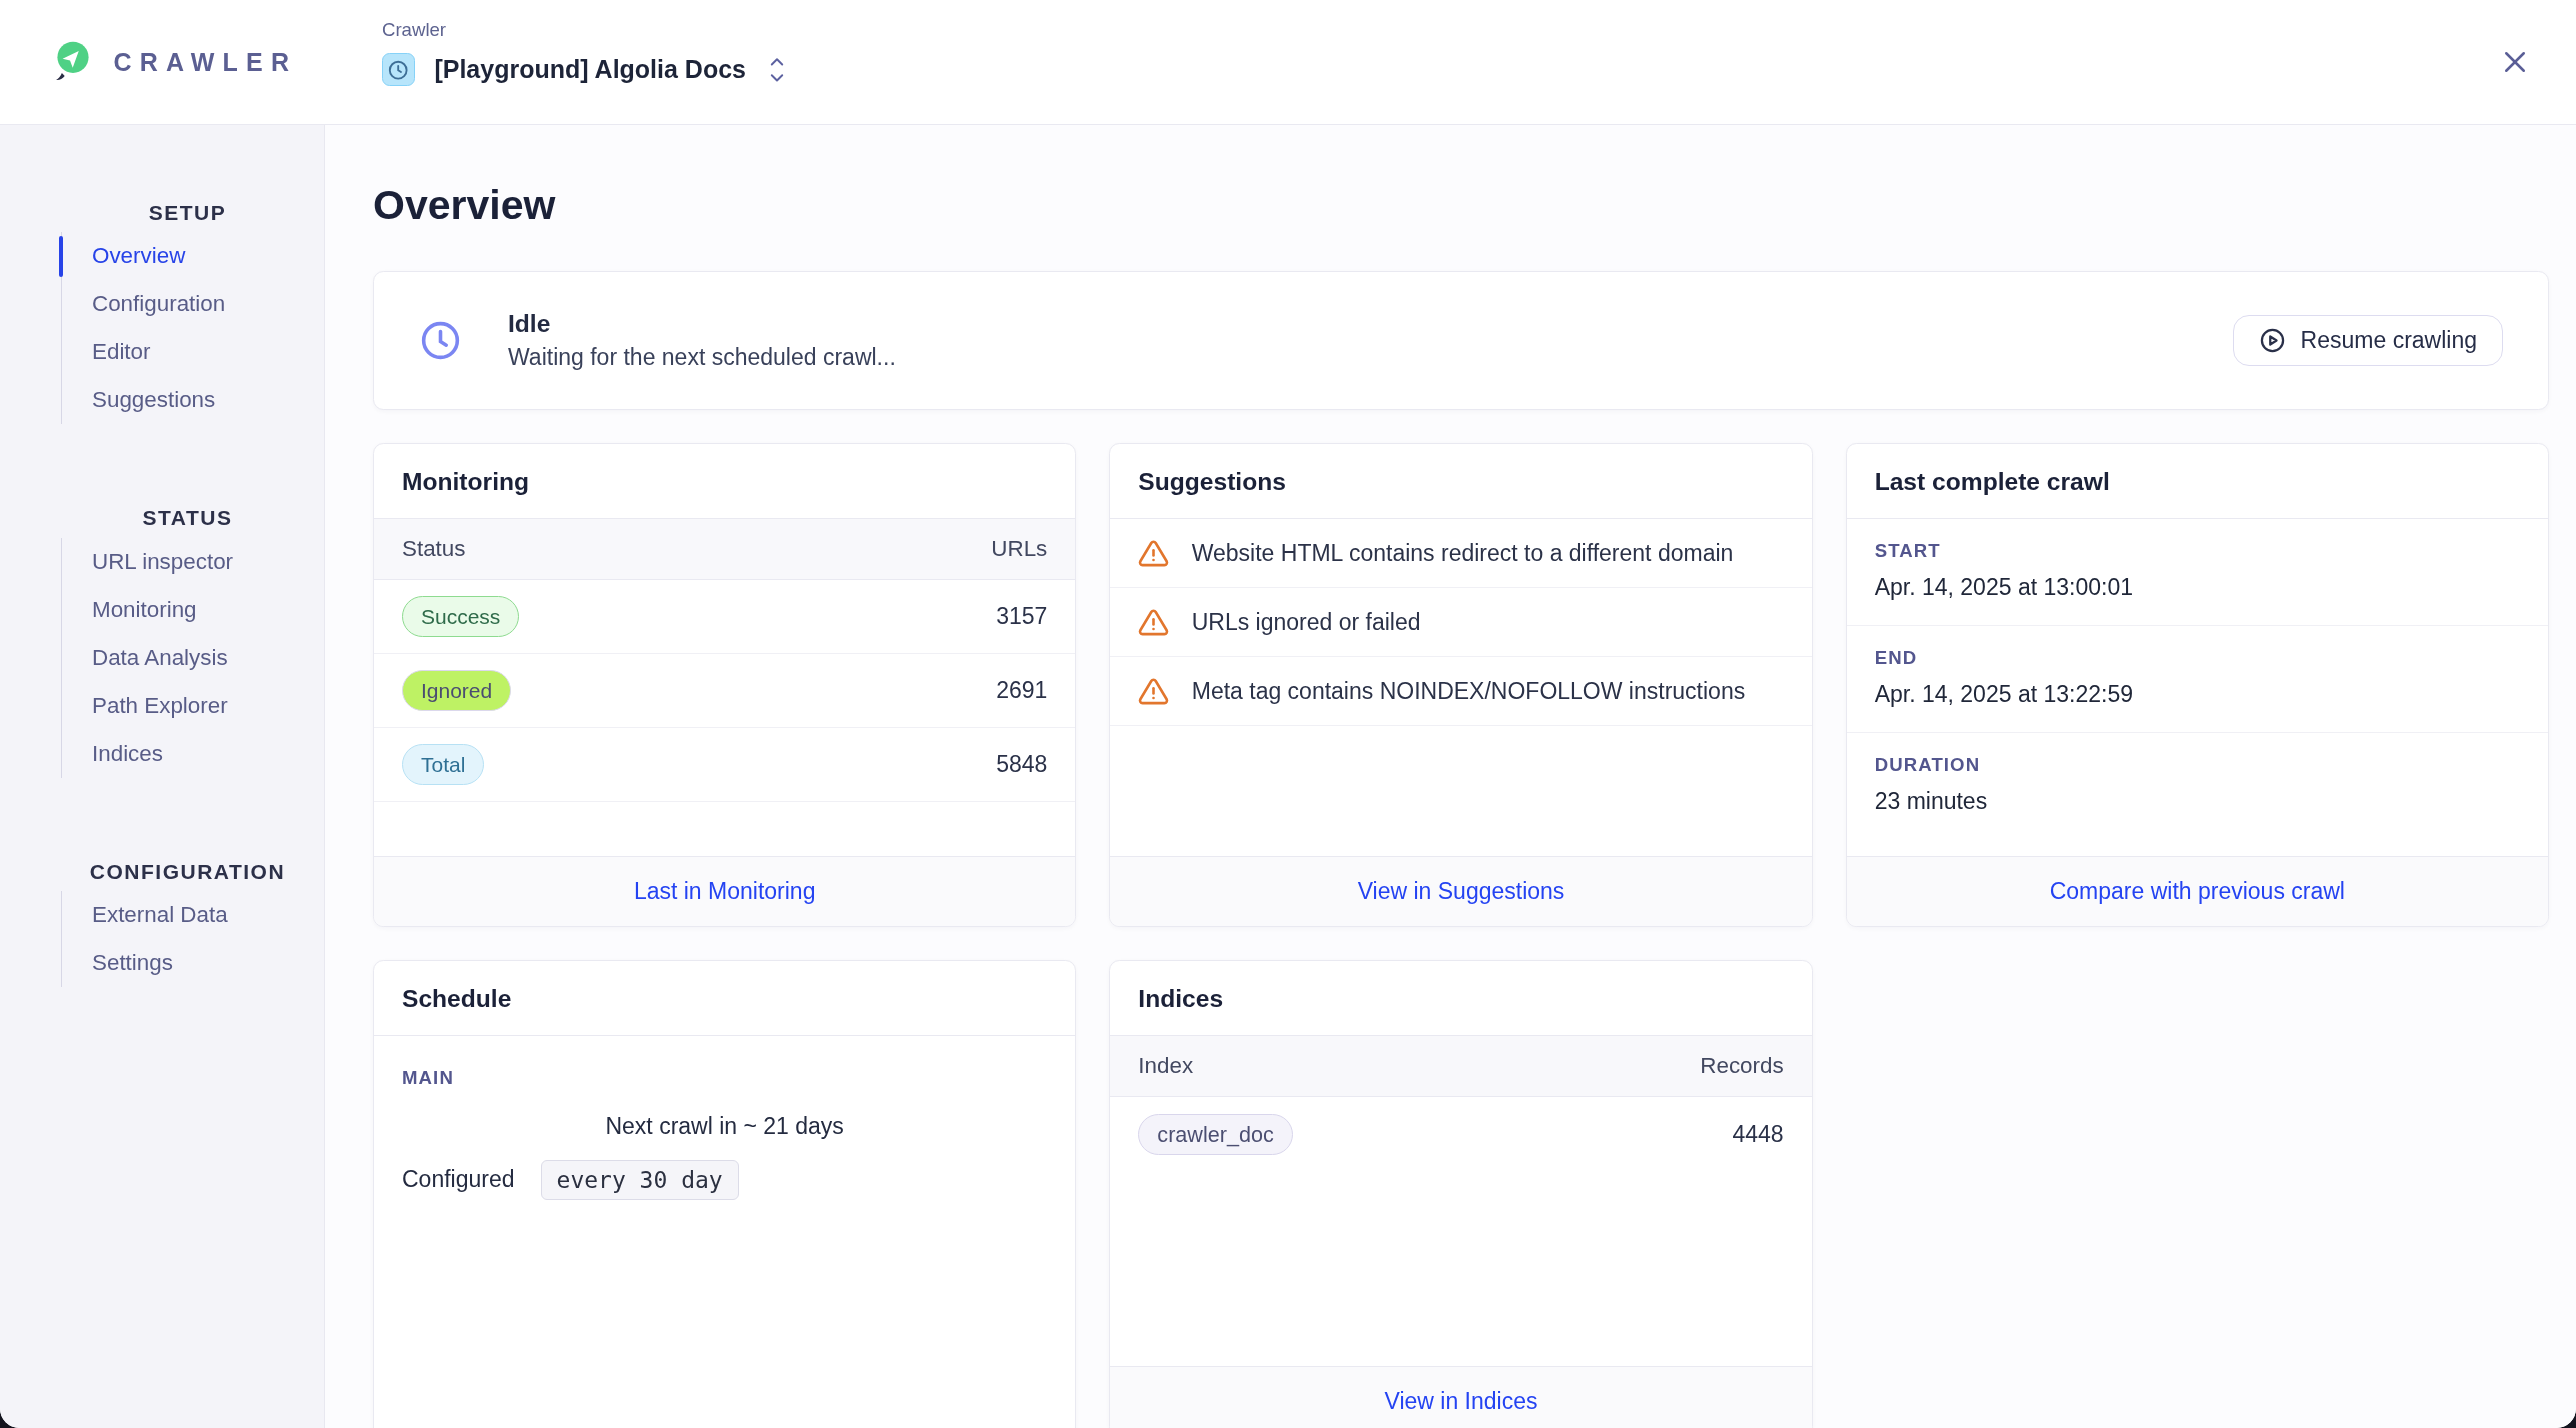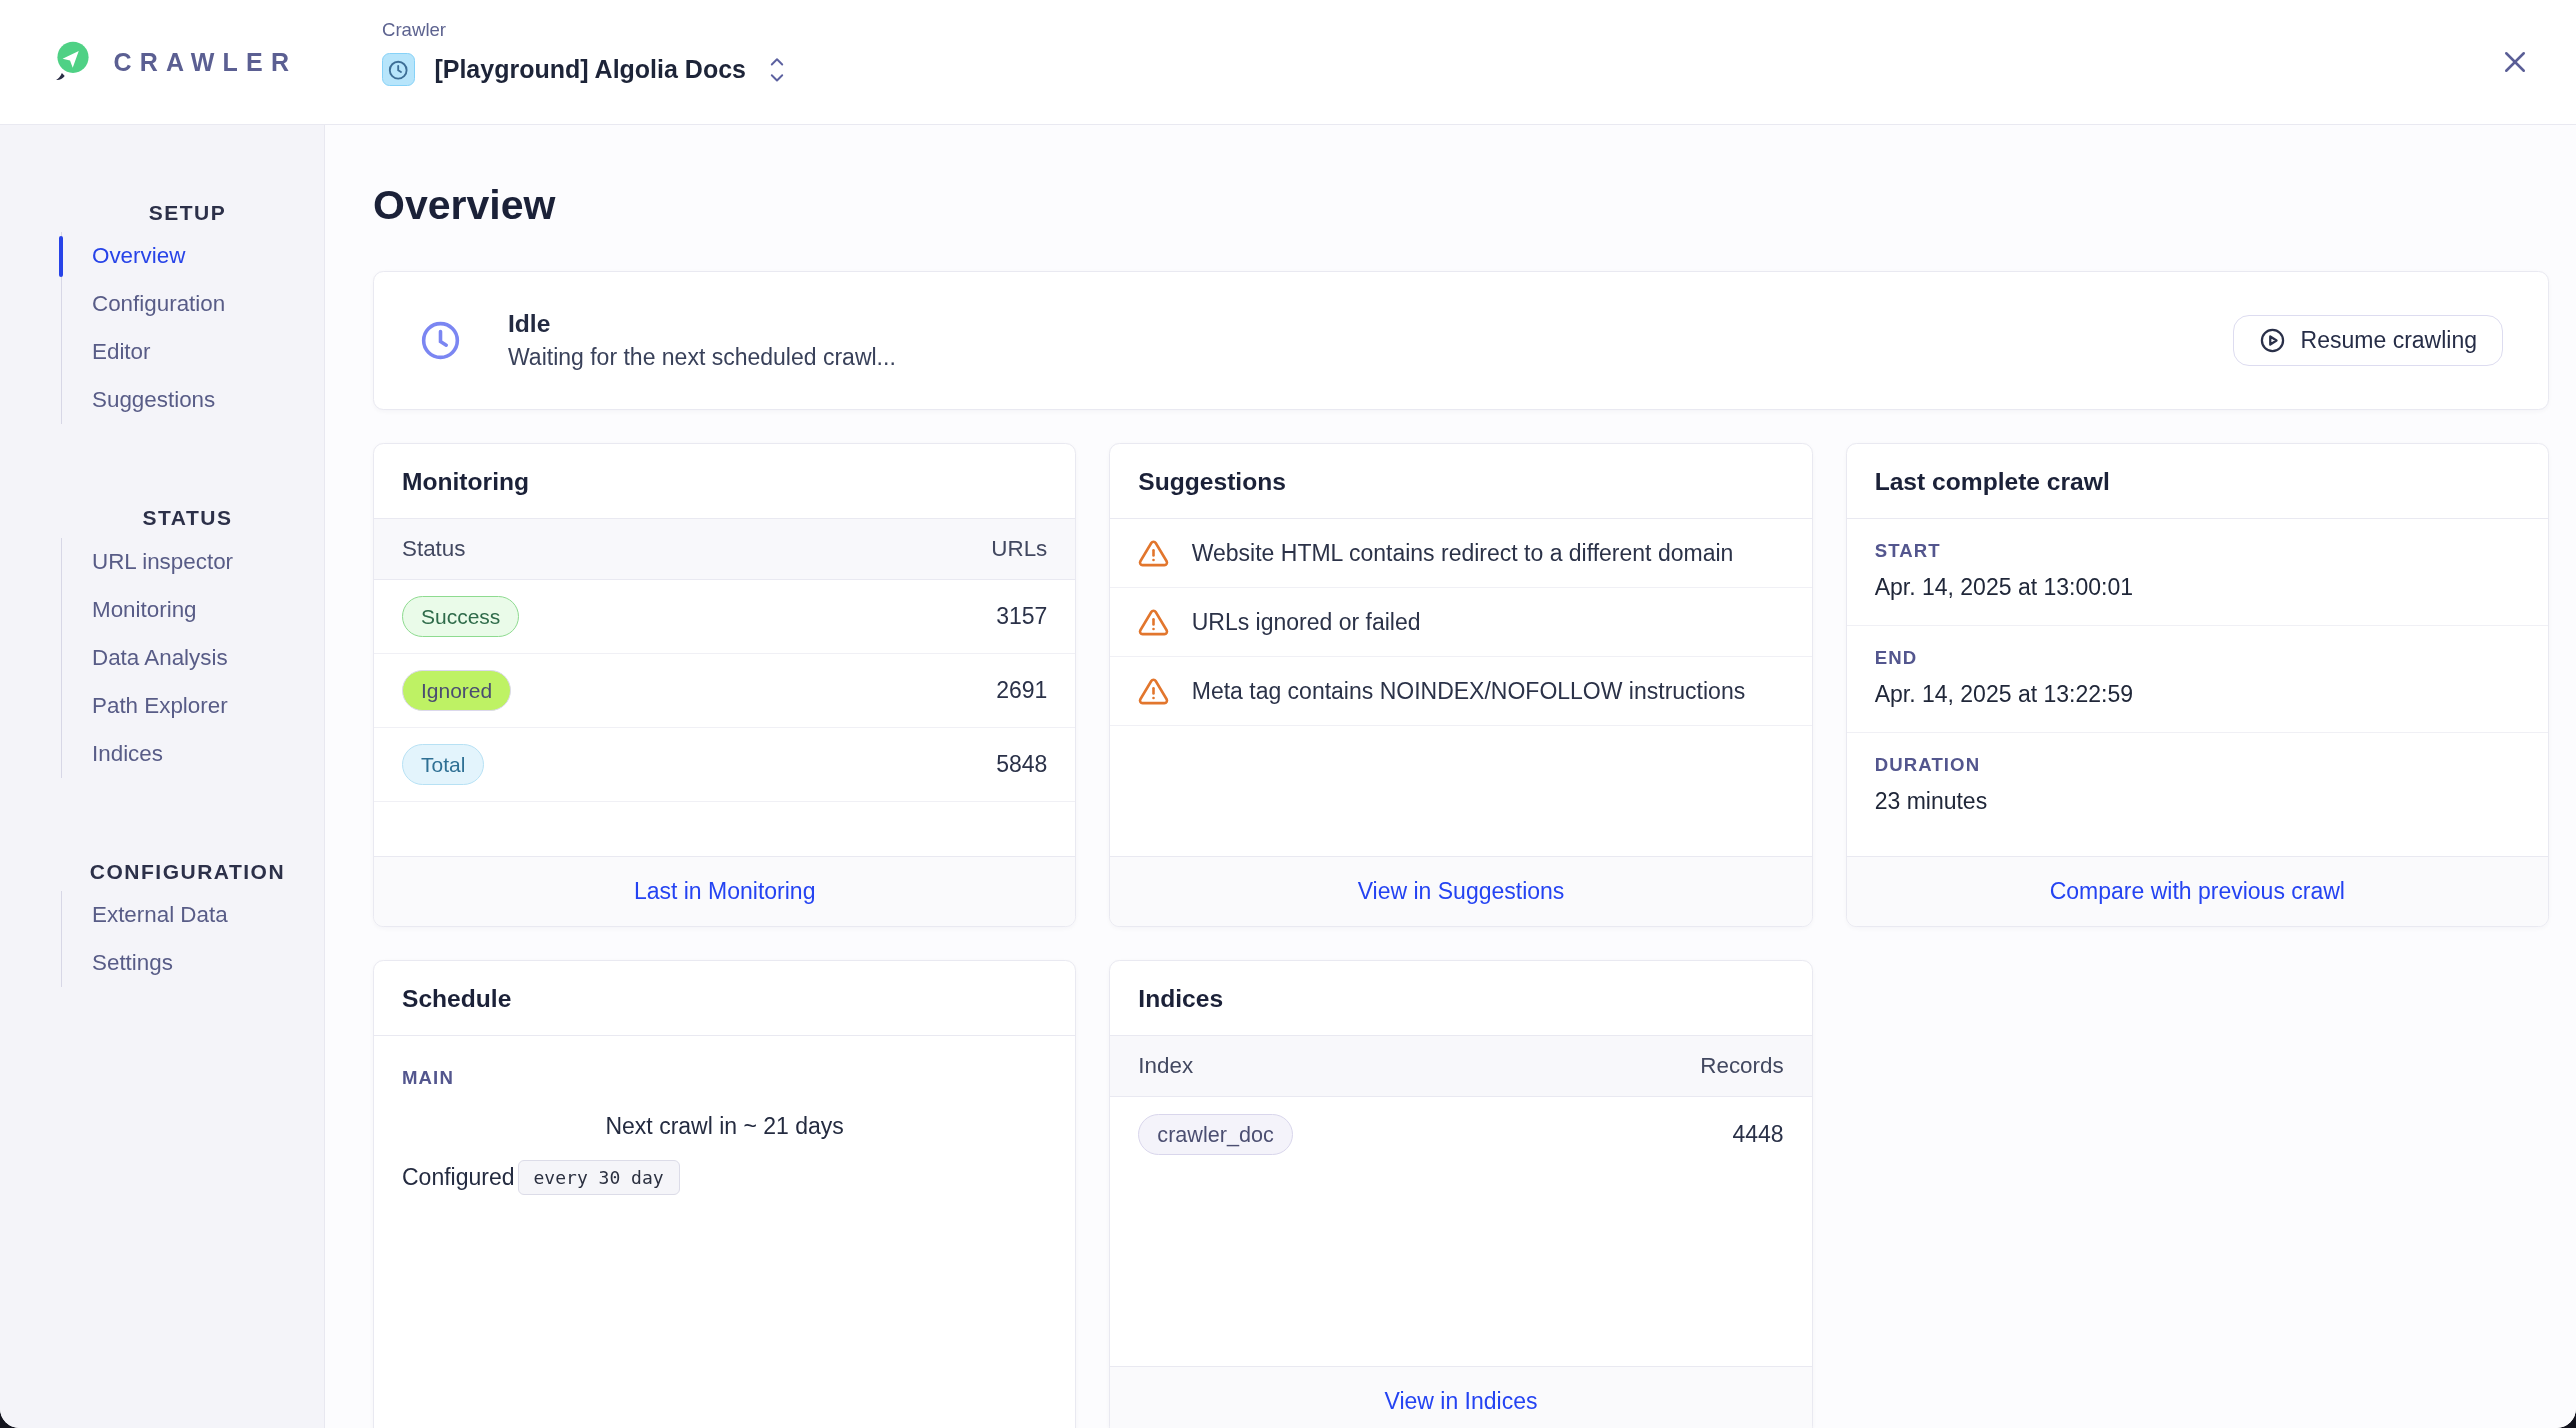--- a/index.html
+++ b/index.html
@@ -155,25 +155,25 @@
   }
 
   .lc-block { padding:21px 28px 24px; border-bottom:1.5px solid #f0f0f5; }
   .mini-label {
     font-size:18.6px; font-weight:700; letter-spacing:1.1px; color:#53568e;
   }
   .lc-value { font-size:23px; color:#202739; margin-top:12px; }
 
   .schedule-body { padding:31px 28px; }
   .sched-line { font-size:23px; color:#242b40; margin-top:24px;text-align:center; }
-  .sched-config { display:flex; align-items:center; gap:3px; margin-top:19.4px;
+  .sched-config { display:flex; align-items:center; gap:26px; margin-top:19.4px;
                   font-size:23px; color:#242b40; }
   .code-chip {
     font-family:"DejaVu Sans Mono", monospace;
-    font-size:18px; color:#2b3040;
+    font-size:23px; color:#2b3040;
     background:#f5f5f9; border:1.5px solid #dcdce8; border-radius:6px;
     padding:6px 15px;
   }
 
   svg { display:block; }
 </style>
 </head>
 <body>
 
 <div class="stage">

